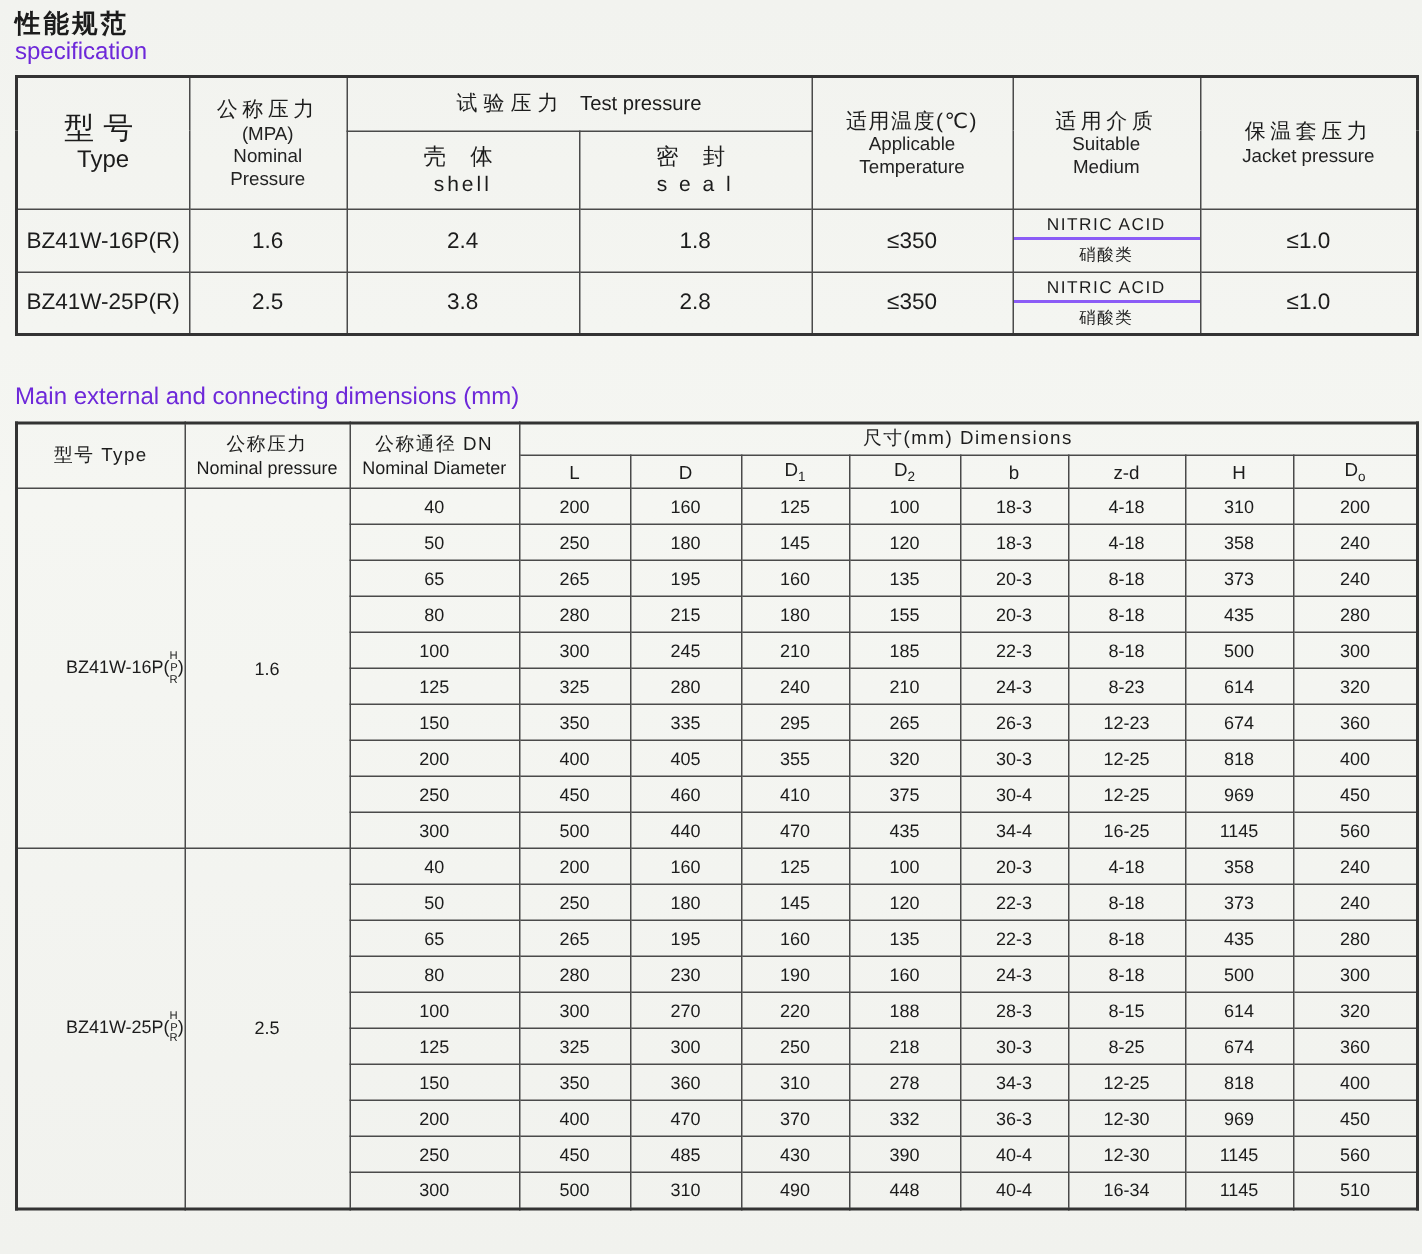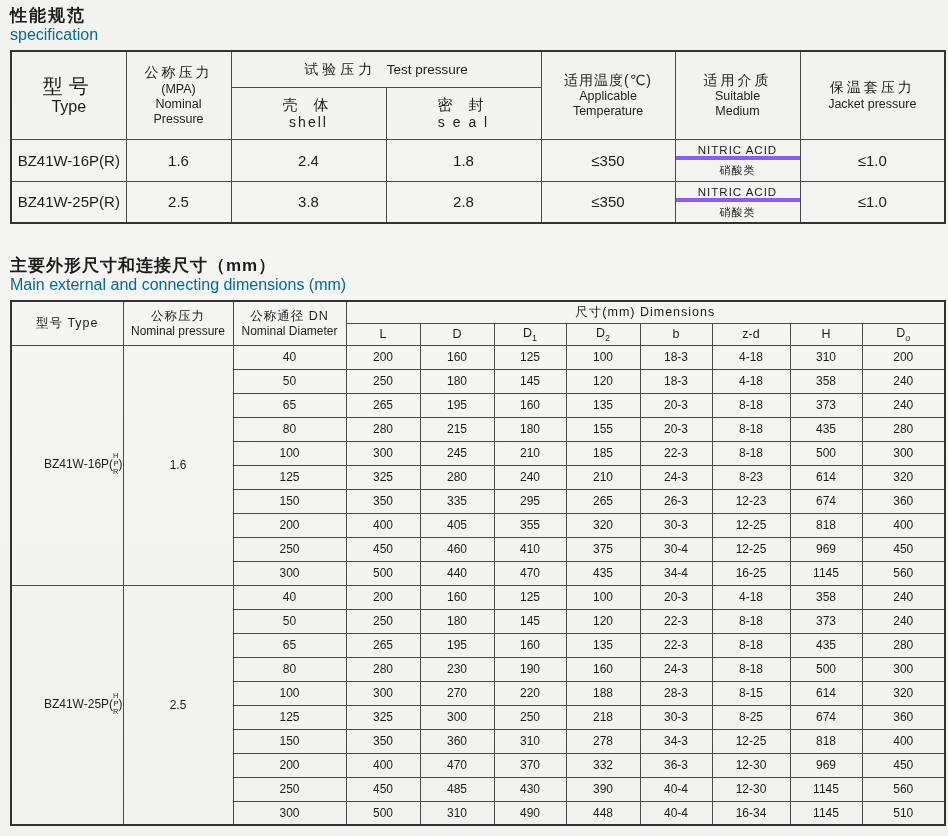--- a/index.html
+++ b/index.html
@@ -11,21 +11,21 @@
   body {
     height: 836px;
     background: #f3f4f0;
     background-image: linear-gradient(180deg, #f2f3ef 0%, #f5f6f2 40%, #f1f2ee 100%);
     overflow: hidden;
   }
   .page { padding: 6px 4px 16px 10px; }
 
   .section-title { margin-bottom: 7px; }
   .section-title .zh { font-size: 17px; font-weight: bold; letter-spacing: 2px; line-height: 1.15; }
-  .section-title .en { font-size: 16px; line-height: 1.1; color: #0369a1; }
+  .section-title .en { font-size: 16px; line-height: 1.1; color: #6d28d9; }
 
   table { border-collapse: collapse; table-layout: fixed; background: transparent; }
   th, td {
     border: 1px solid #4a4a4a;
     text-align: center;
     vertical-align: middle;
     font-weight: normal;
     overflow: hidden;
   }
   table.spec, table.dims { border: 2px solid #333; }
@@ -41,21 +41,21 @@
   .type-head-zh { font-size: 20px; letter-spacing: 6px; line-height: 1.2; }
   .type-head-en { font-size: 16px; line-height: 1.15; }
   .shell-zh { font-size: 15px; letter-spacing: 6px; line-height: 1.3; }
   .shell-en { font-size: 14px; letter-spacing: 2px; line-height: 1.2; }
   .test-head .h-zh { display: inline; letter-spacing: 4px; margin-right: 6px; }
   .test-head .h-en-inline { display: inline; font-size: 13.5px; }
   td.medium-cell { padding: 0; }
   .medium-top, .medium-bottom {
     height: 20px; line-height: 20px; font-size: 11.5px; letter-spacing: 1px;
   }
-  .medium-top { border-bottom: 4px solid #8b5cf6; }
+  .medium-top { border-bottom: 2px solid #8b5cf6; }
   .medium-bottom { font-size: 11px; }
 
   
   .dims-wrap { margin-top: 10px; }
   table.dims { width: 934px; }
   table.dims thead th { height: 22px; font-size: 12.5px; }
   table.dims thead .h-zh2 { font-size: 12.5px; letter-spacing: 1px; line-height: 1.25; }
   table.dims thead .h-en2 { font-size: 12px; line-height: 1.2; }
   table.dims tbody tr { height: 24px; }
   table.dims tbody td { font-size: 12px; }
@@ -151,21 +151,20 @@
           <td class="medium-cell">
             <div class="medium-top">NITRIC ACID</div>
             <div class="medium-bottom">硝酸类</div>
           </td>
           <td>≤1.0</td>
         </tr>
       </tbody>
   </table>
 
   <div class="section-title dims-wrap" style="margin-top:32px">
-    <div class="zh" style="letter-spacing:1px">主要外形尺寸和连接尺寸（mm）</div>
     <div class="en">Main external and connecting dimensions (mm)</div>
   </div>
 
   <table class="dims">
     <colgroup>
       <col style="width:112px">
         <col style="width:110px">
         <col style="width:113px">
       <col style="width:74px">
         <col style="width:74px">

